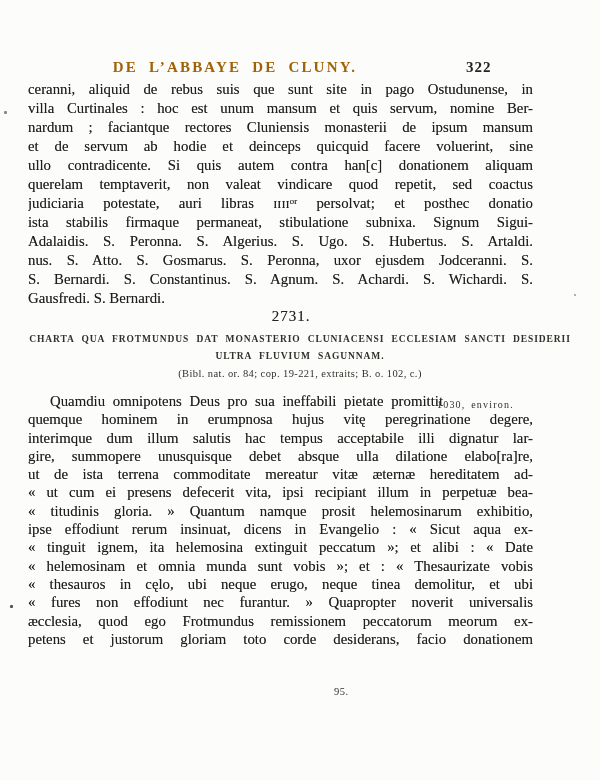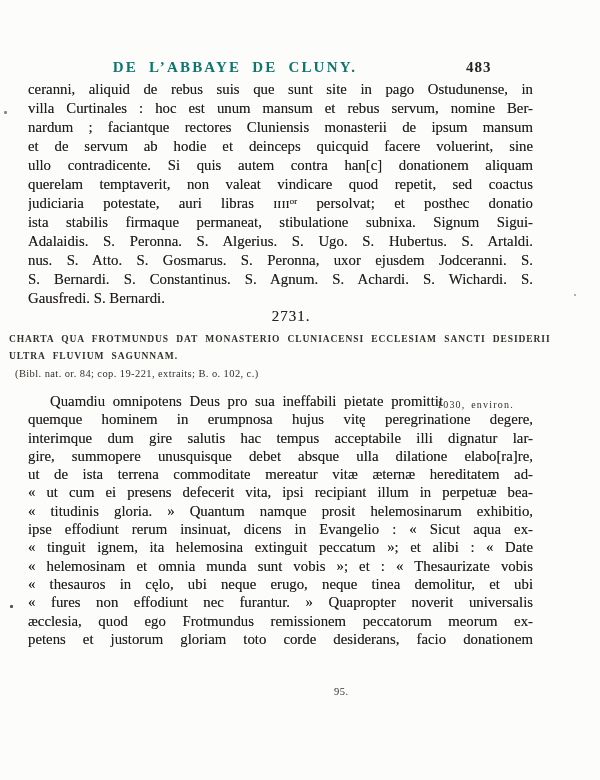--- a/index.html
+++ b/index.html
@@ -11,21 +11,21 @@
     overflow:hidden;
     font-family:"Liberation Serif","DejaVu Serif",serif;
     color:#201e1b;
   }
   .page *{box-sizing:border-box;}
   .running-head{
     position:absolute;top:59px;left:0;width:470px;
     text-align:center;
     font-size:15px;font-weight:bold;
     letter-spacing:2.2px;word-spacing:5px;
-    color:#0f766e;
+    color:#a16207;
   }
   .page-number{
     position:absolute;top:59px;left:466px;
     font-size:15px;font-weight:bold;letter-spacing:1px;
     color:#262320;
   }
   .textblock{
     position:absolute;left:28px;width:505px;
     font-size:14.8px;
     text-shadow:0 0 .5px rgba(32,30,27,.55);
@@ -41,30 +41,31 @@
   .block-prev .line:last-child{text-align:center;text-align-last:left;}
   .block-main{top:392px;}
   .block-main .line{height:18.3px;line-height:18.3px;}
   .block-main .line:first-child{text-indent:22px;padding-right:90px;}
   .charter-number{
     position:absolute;top:308px;left:0;width:582px;
     text-align:center;font-size:15px;letter-spacing:1px;
     color:#262320;text-shadow:0 0 .5px rgba(32,30,27,.5);
   }
   .charter-title{
-    position:absolute;left:9px;width:570px;
+    position:absolute;left:15px;width:570px;
+    text-align:center;
     font-size:9.5px;font-weight:bold;
     letter-spacing:.9px;word-spacing:4px;
     color:#33302c;
   }
   .title-1{top:334px;}
   .title-2{top:351px;}
   .charter-source{
     position:absolute;top:368px;left:15px;width:570px;
-    font-size:10.5px;letter-spacing:.4px;
+    text-align:center;font-size:10.5px;letter-spacing:.4px;
     color:#33302c;
   }
   .margin-date{
     position:absolute;top:399px;left:437px;
     font-size:10px;letter-spacing:1.2px;word-spacing:2px;
     color:#33302c;white-space:nowrap;
   }
   .signature-mark{
     position:absolute;top:686px;left:334px;
     font-size:10.5px;letter-spacing:.5px;
@@ -75,25 +76,25 @@
   .speck-2{left:10px;top:605px;width:3px;height:3px;background:#55514c;}
   .speck-3{left:574px;top:294px;width:2px;height:2px;background:#9a9792;}
 </style>
 </head>
 <body>
 
 <div class="page">
 
   <div class="running-head">DE L’ABBAYE DE CLUNY.</div>
 
-  <div class="page-number">483</div>
+  <div class="page-number">322</div>
 
   <div class="textblock block-prev">
       <div class="line">ceranni, aliquid de rebus suis que sunt site in pago Ostudunense, in</div>
-      <div class="line">villa Curtinales : hoc est unum mansum et rebus servum, nomine Ber-</div>
+      <div class="line">villa Curtinales : hoc est unum mansum et quis servum, nomine Ber-</div>
       <div class="line">nardum ; faciantque rectores Cluniensis monasterii de ipsum mansum</div>
       <div class="line">et de servum ab hodie et deinceps quicquid facere voluerint, sine</div>
       <div class="line">ullo contradicente. Si quis autem contra han[c] donationem aliquam</div>
       <div class="line">querelam temptaverit, non valeat vindicare quod repetit, sed coactus</div>
       <div class="line">judiciaria potestate, auri libras ɪɪɪɪᵒʳ persolvat; et posthec donatio</div>
       <div class="line">ista stabilis firmaque permaneat, stibulatione subnixa. Signum Sigui-</div>
       <div class="line">Adalaidis. S. Peronna. S. Algerius. S. Ugo. S. Hubertus. S. Artaldi.</div>
       <div class="line">nus. S. Atto. S. Gosmarus. S. Peronna, uxor ejusdem Jodceranni. S.</div>
       <div class="line">S. Bernardi. S. Constantinus. S. Agnum. S. Achardi. S. Wichardi. S.</div>
       <div class="line">Gausfredi. S. Bernardi.</div>
@@ -105,21 +106,21 @@
 
   <div class="charter-title title-2">ULTRA FLUVIUM SAGUNNAM.</div>
 
   <div class="charter-source">(Bibl. nat. or. 84; cop. 19-221, extraits; B. o. 102, c.)</div>
 
   <div class="margin-date">1030, environ.</div>
 
   <div class="textblock block-main">
       <div class="line">Quamdiu omnipotens Deus pro sua ineffabili pietate promittit unum-</div>
       <div class="line">quemque hominem in erumpnosa hujus vitę peregrinatione degere,</div>
-      <div class="line">interimque dum gire salutis hac tempus acceptabile illi dignatur lar-</div>
+      <div class="line">interimque dum illum salutis hac tempus acceptabile illi dignatur lar-</div>
       <div class="line">gire, summopere unusquisque debet absque ulla dilatione elabo[ra]re,</div>
       <div class="line">ut de ista terrena commoditate mereatur vitæ æternæ hereditatem ad-</div>
       <div class="line">« ut cum ei presens defecerit vita, ipsi recipiant illum in perpetuæ bea-</div>
       <div class="line">« titudinis gloria. » Quantum namque prosit helemosinarum exhibitio,</div>
       <div class="line">ipse effodiunt rerum insinuat, dicens in Evangelio : « Sicut aqua ex-</div>
       <div class="line">« tinguit ignem, ita helemosina extinguit peccatum »; et alibi : « Date</div>
       <div class="line">« helemosinam et omnia munda sunt vobis »; et : « Thesaurizate vobis</div>
       <div class="line">« thesauros in cęlo, ubi neque erugo, neque tinea demolitur, et ubi</div>
       <div class="line">« fures non effodiunt nec furantur. » Quapropter noverit universalis</div>
       <div class="line">æcclesia, quod ego Frotmundus remissionem peccatorum meorum ex-</div>

